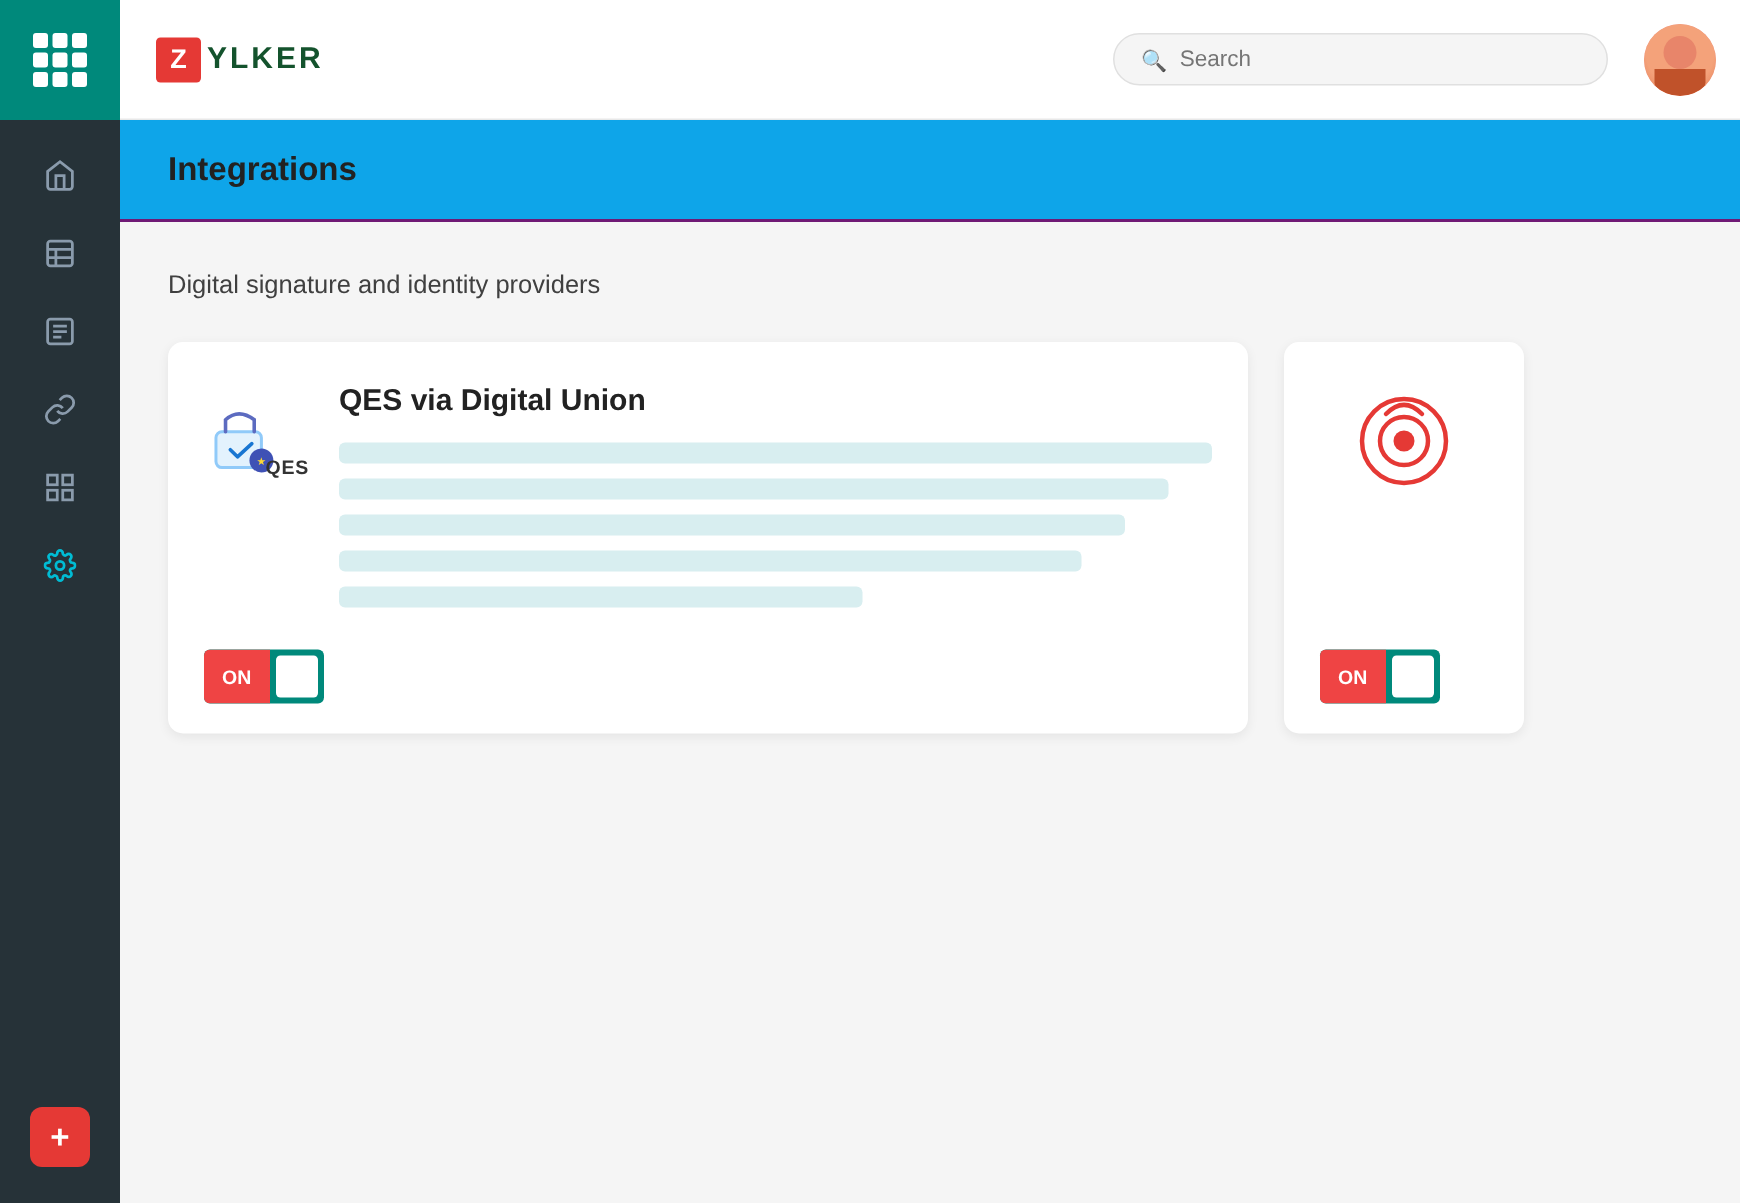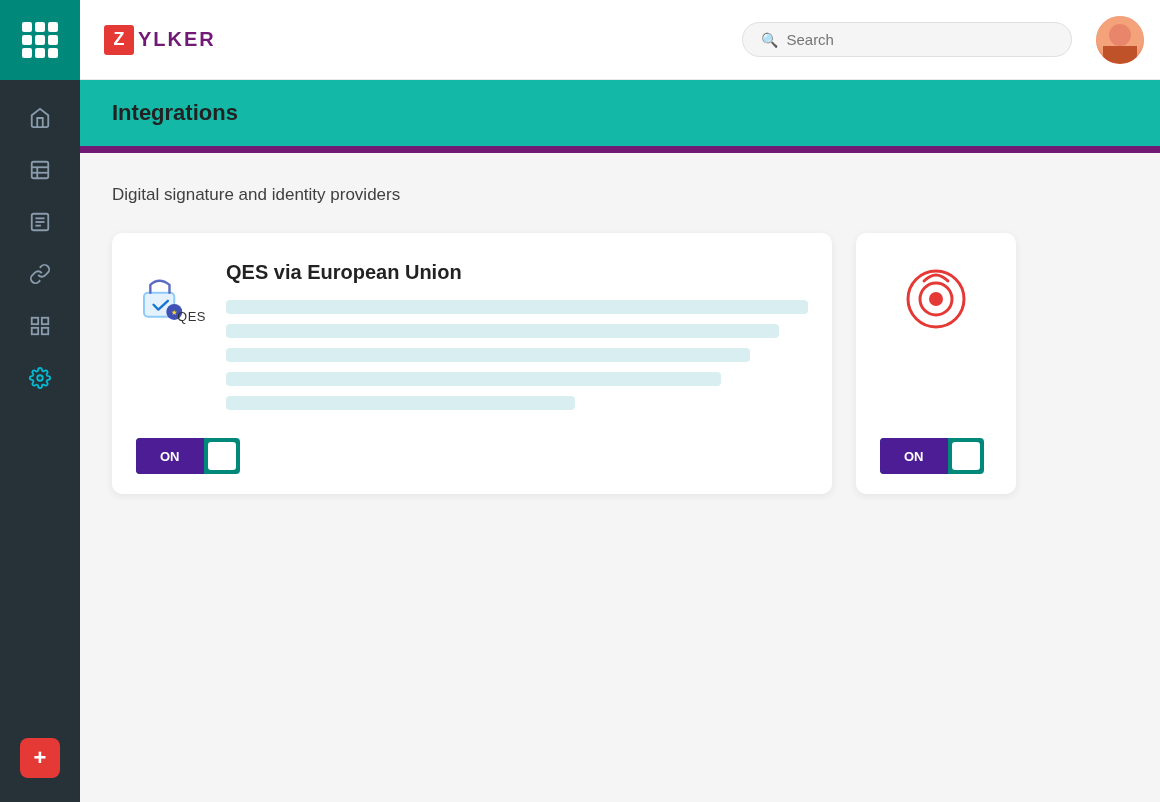--- a/index.html
+++ b/index.html
@@ -52,21 +52,21 @@
       height: 30px;
       display: flex;
       align-items: center;
       justify-content: center;
       border-radius: 3px;
       margin-right: 4px;
     }
     .logo-text {
       font-size: 20px;
       font-weight: 700;
-      color: #701a75;
+      color: #14532d;
       letter-spacing: 2px;
     }
     .search-bar {
       margin-left: auto;
       display: flex;
       align-items: center;
       background: #f5f5f5;
       border: 1px solid #e0e0e0;
       border-radius: 24px;
       padding: 8px 18px;
@@ -164,23 +164,23 @@
       margin-bottom: 8px;
     }
 
     
     .content-area {
       flex: 1;
       overflow-y: auto;
       background: #f5f5f5;
     }
     .page-header {
-      background: #14b8a6;
+      background: #0ea5e9;
       padding: 20px 32px;
-      border-bottom: 7px solid #701a75;
+      border-bottom: 2px solid #701a75;
     }
     .page-title {
       font-size: 22px;
       font-weight: 600;
       color: #222;
     }
     .section {
       padding: 32px 32px;
     }
     .section-title {
@@ -245,25 +245,25 @@
     }
     .toggle-switch {
       display: flex;
       align-items: center;
       background: #00897B;
       border-radius: 4px;
       overflow: hidden;
       height: 36px;
     }
     .toggle-on-label {
-      background: #4c1d95;
+      background: #ef4444;
       color: #fff;
       font-weight: 700;
       font-size: 13px;
-      padding: 0 24px;
+      padding: 0 12px;
       height: 100%;
       display: flex;
       align-items: center;
     }
     .toggle-thumb {
       background: #fff;
       width: 28px;
       height: 28px;
       border-radius: 3px;
       margin: 4px;
@@ -396,24 +396,24 @@
                 <rect x="10" y="28" width="38" height="30" rx="5" fill="#e3f2fd" stroke="#90caf9" stroke-width="2.5"></rect>
 
                 <path d="M18 28 V18 Q29 8 42 18 V28" fill="none" stroke="#5c6bc0" stroke-width="3" stroke-linecap="round"></path>
 
                 <polyline points="22,43 28,49 40,38" fill="none" stroke="#1976d2" stroke-width="3" stroke-linecap="round" stroke-linejoin="round"></polyline>
 
                 <circle cx="48" cy="52" r="10" fill="#3f51b5"></circle>
 
                 <text x="48" y="56" text-anchor="middle" font-size="9" fill="#fdd835">★</text>
               </svg>
-              <div style="margin-left:-10px;margin-top:40px;font-weight:400;font-size:13px;color:#333;letter-spacing:0.5px">QES</div>
+              <div style="margin-left:-10px;margin-top:40px;font-weight:700;font-size:13px;color:#333;letter-spacing:0.5px">QES</div>
             </div>
             <div class="card-info">
-              <div class="card-name">QES via European Union</div>
+              <div class="card-name">QES via Digital Union</div>
               <div class="skeleton-lines">
                 <div class="skeleton s-full"></div>
                 <div class="skeleton s-95"></div>
                 <div class="skeleton s-90"></div>
                 <div class="skeleton s-85"></div>
                 <div class="skeleton s-60"></div>
               </div>
             </div>
           </div>
           <div class="card-footer">

